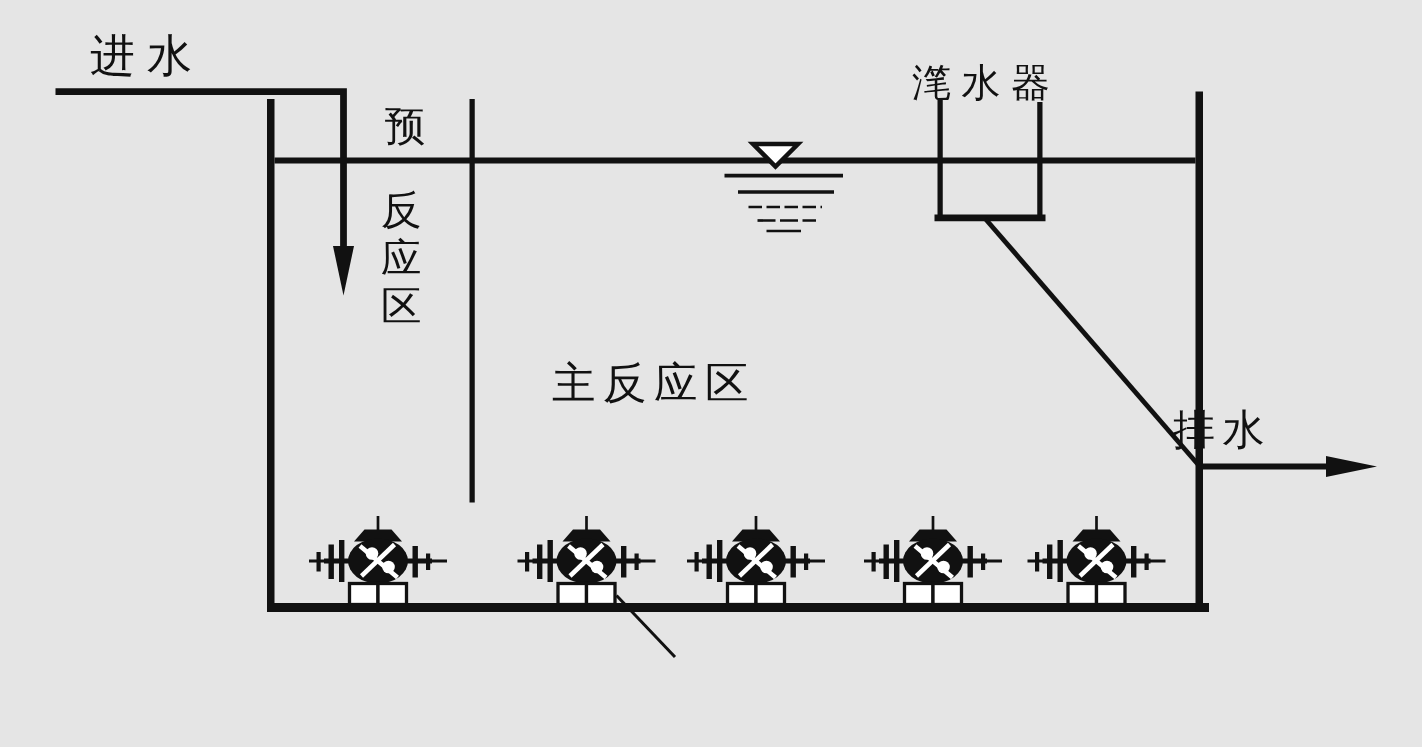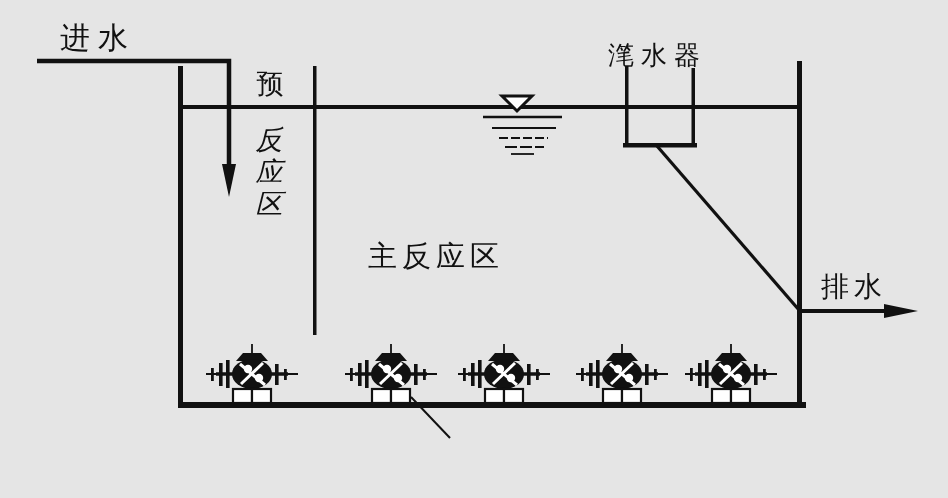--- a/index.html
+++ b/index.html
@@ -16,24 +16,24 @@
   .lbl{
     position:absolute;
     color:#111111;
     font-weight:500;
     white-space:nowrap;
     line-height:1.1;
   }
   .lbl-inlet   {left:60px;  top:21px;  font-size:30px; letter-spacing:8px;}
   .lbl-prezone {left:254px; top:70px;  width:32px; font-size:27px; white-space:normal;}
   .lbl-prezone .char1{display:block; line-height:28px; margin-bottom:26px; text-align:center;}
-  .lbl-prezone .rest {display:block; width:30px; word-break:break-all; line-height:32px; text-align:center;font-style:italic;}
+  .lbl-prezone .rest {display:block; width:30px; word-break:break-all; line-height:32px; }
   .lbl-main    {left:368px; top:241px; font-size:29px; letter-spacing:5px;}
   .lbl-decant  {left:608px; top:41px;  font-size:26px; letter-spacing:7px;}
-  .lbl-outlet  {left:821px; top:272px; font-size:28px; letter-spacing:5px;}
+  .lbl-outlet  {left:782px; top:272px; font-size:28px; letter-spacing:5px;}
   .lbl-aerator {left:435px; top:432px; font-size:30px; letter-spacing:2px;}
 </style>
 </head>
 <body>
 
 <div class="canvas">
 
   <svg class="diagram-svg" width="948" height="498" viewBox="0 0 948 498">
     <defs>
       <symbol id="aerator" viewBox="0 0 96 60">

